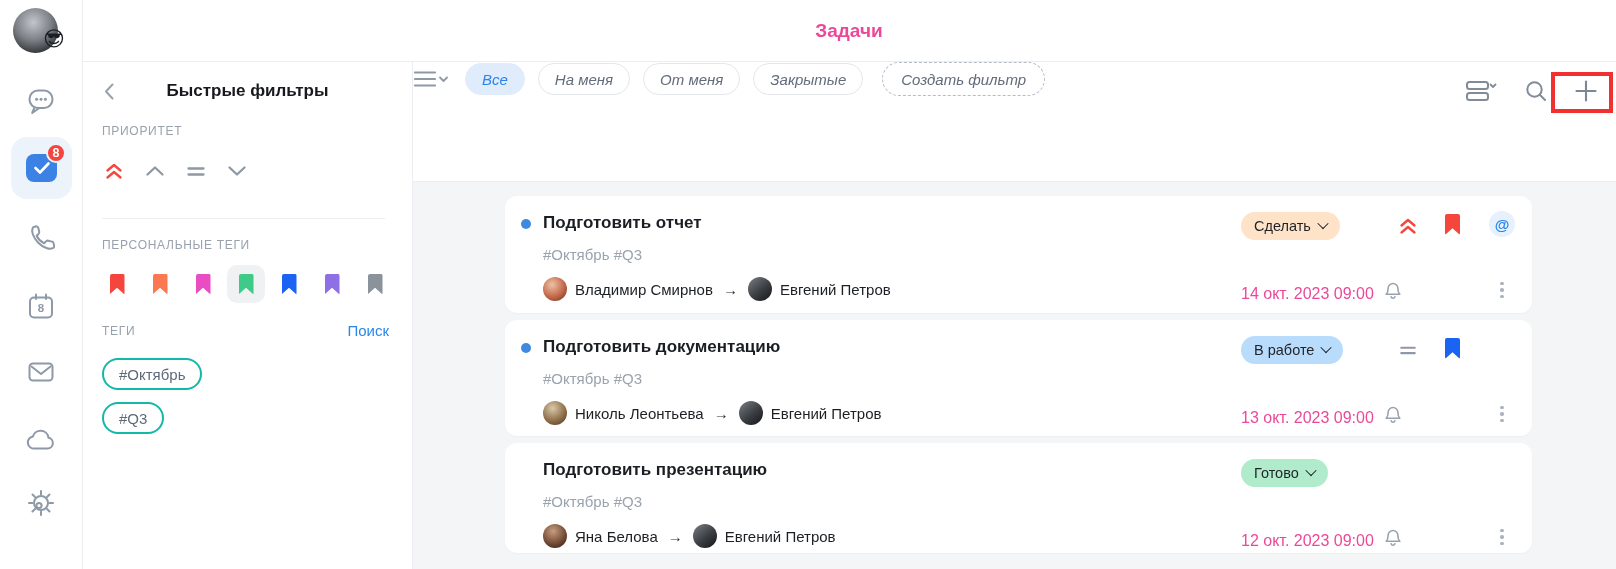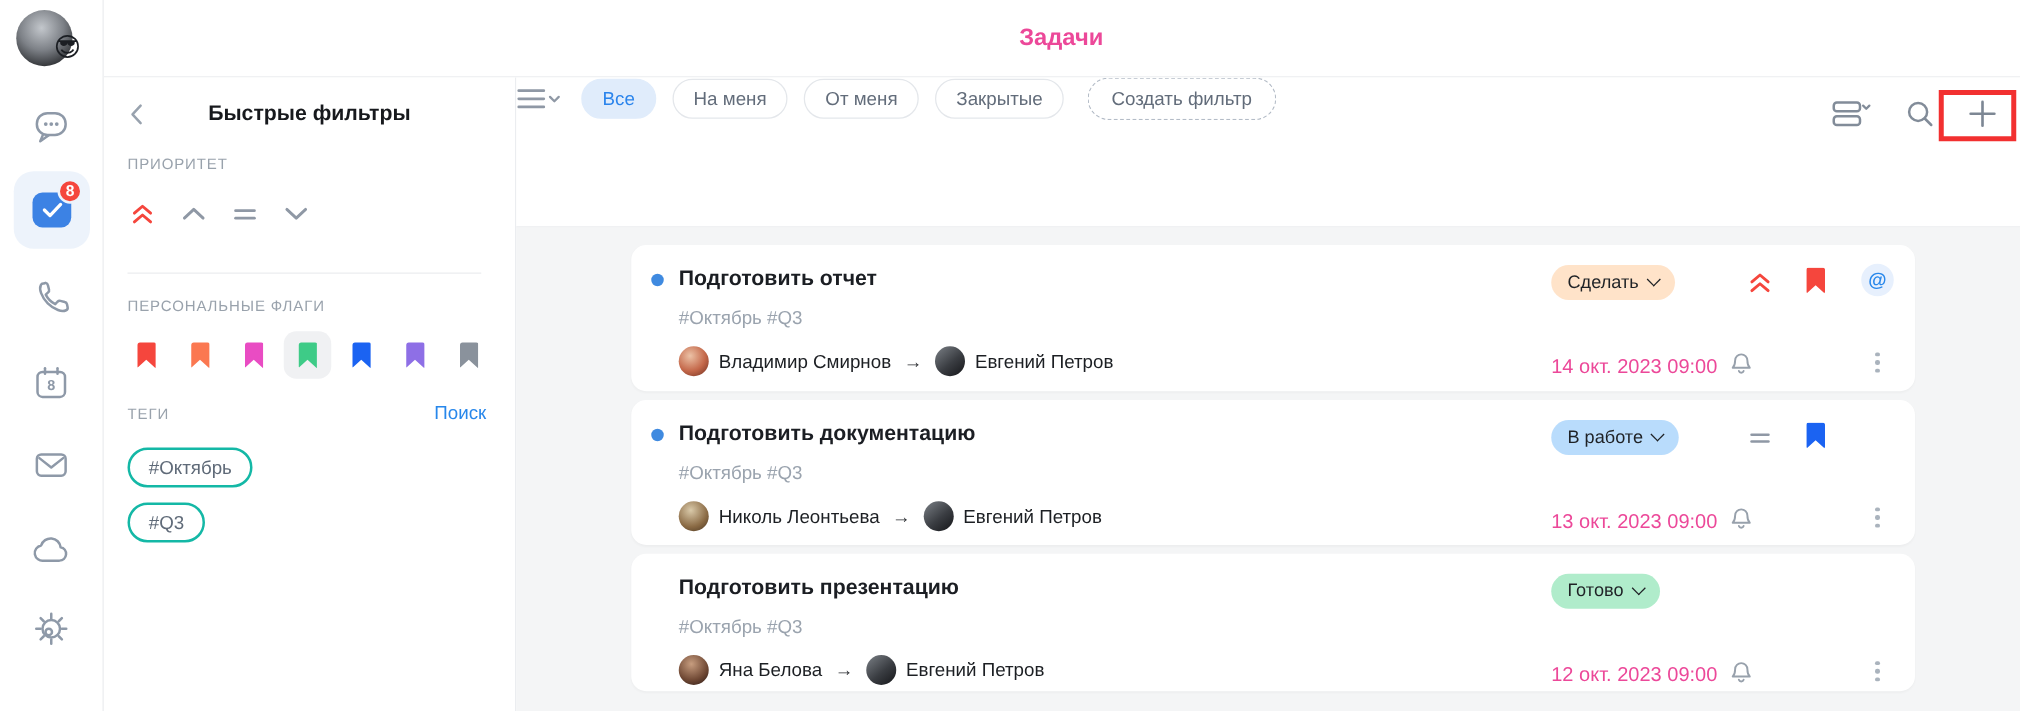--- a/index.html
+++ b/index.html
@@ -49,21 +49,21 @@
   .fp-search{right:23px;top:260px;font-size:15px;color:#2787eb;cursor:pointer;}
   .tag-pill{left:20px;height:32px;border:2px solid #14b8a6;border-radius:16px;background:#fff;
     display:inline-flex;align-items:center;padding:0 15px;font-size:15px;color:#5f6a78;box-sizing:border-box;}
 
   
   #main{left:413px;top:62px;width:1203px;height:507px;background:#f4f5f6;}
   #main-toolbar{left:0;top:0;width:1203px;height:120px;background:#fff;border-bottom:1px solid #ebedf0;box-sizing:border-box;}
   .tb-icons{position:absolute;right:18px;top:18px;display:flex;align-items:center;gap:26px;height:26px;}
   .tb-icons svg{stroke:#828c99;fill:none;stroke-width:2;stroke-linecap:round;stroke-linejoin:round;}
   .annotation-box{left:1138px;top:10px;width:62px;height:41px;border:4px solid #f23030;box-sizing:border-box;z-index:9;}
-  .chips-row{left:30px;top:77px;display:flex;align-items:center;gap:13px;height:34px;}
+  .chips-row{left:30px;top:77px;display:flex;align-items:center;gap:13px;height:34px;font-style:italic;}
   .chip{height:32px;border-radius:16px;display:inline-flex;align-items:center;padding:0 16px;
     font-size:15px;color:#626c7a;background:#fff;border:1px solid #e4e7eb;box-sizing:border-box;cursor:pointer;white-space:nowrap;}
   .chip.active{background:#e0ecfb;border-color:#e0ecfb;color:#2a84ec;font-weight:500;}
   .chip.dashed{border:1.5px dashed #b4bcc7;height:34px;border-radius:17px;padding:0 18px;background:transparent;margin-left:6px;}
   .sort-ic{display:flex;align-items:center;margin-right:3px;}
 
   
   .card{left:92px;width:1027px;background:#fff;border-radius:12px;box-shadow:0 1px 2px rgba(27,30,35,.03);}
   .unread-dot{left:16px;top:23px;width:10px;height:10px;border-radius:50%;background:#3f8ae0;}
   .card-title{left:38px;top:17px;font-size:17px;font-weight:700;color:#1b1e23;}
@@ -198,21 +198,21 @@
     </div>
     <div class="prio-cell">
       <svg class="gray-chev" width="20" height="14" viewBox="0 0 20 14">
           <polyline points="2.5,3.5 10,10.5 17.5,3.5"></polyline>
         </svg>
     </div>
   </div>
 
   <div class="abs fp-divider"></div>
 
-  <div class="abs fp-label" style="top:176px;">ПЕРСОНАЛЬНЫЕ ФЛАГИ</div>
+  <div class="abs fp-label" style="top:176px;">ПЕРСОНАЛЬНЫЕ ТЕГИ</div>
 
   <div class="abs flags-row">
     <div class="flag-cell">
         <div class="flag" style="background: rgb(245, 70, 61);"></div>
       </div>
     <div class="flag-cell">
         <div class="flag" style="background: rgb(251, 120, 81);"></div>
       </div>
     <div class="flag-cell">
         <div class="flag" style="background: rgb(233, 76, 195);"></div>

